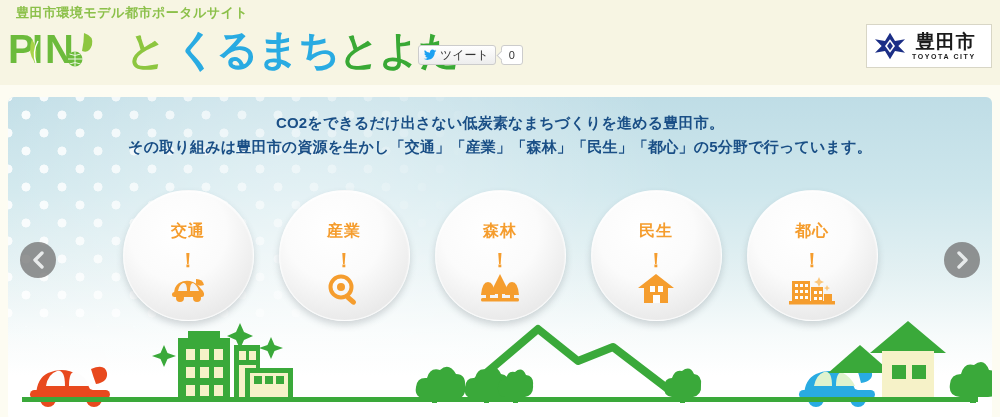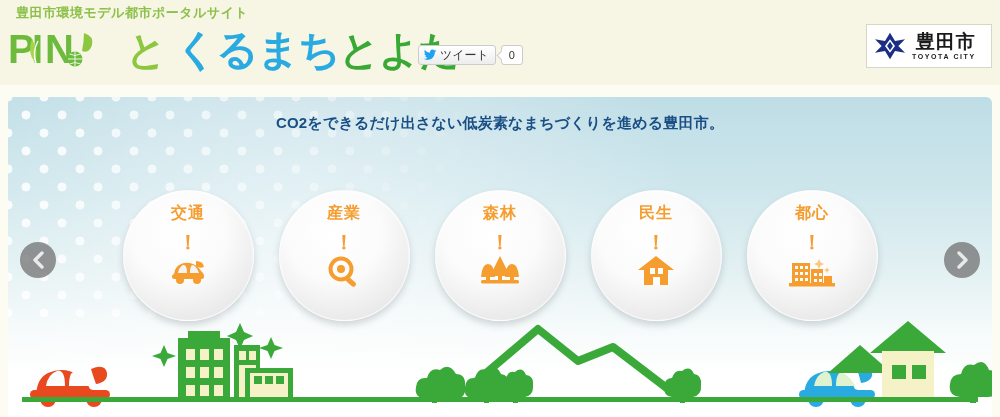--- a/index.html
+++ b/index.html
@@ -103,21 +103,21 @@
   }
   .circle {
     position: relative; width: 131px; height: 131px; border-radius: 50%;
     background: radial-gradient(circle at 42% 32%, #ffffff 0%, #fbfbfb 42%, #e9e9e9 78%, #dedede 100%);
     box-shadow: 0 4px 7px rgba(70,80,90,0.22), inset 0 1px 2px rgba(255,255,255,0.9);
     border: 1px solid rgba(255,255,255,0.7);
     display: flex; flex-direction: column; align-items: center;
     cursor: pointer;
   }
   .circle-label {
-    margin-top: 12px; font-size: 16px; font-weight: bold; color: #f59d2e;
+    margin-top: 30px; font-size: 16px; font-weight: bold; color: #f59d2e;
     letter-spacing: 1px;
   }
   .circle-bang {
     font-size: 20px; font-weight: bold; color: #f59d2e;
     line-height: 1; margin-top: 8px;
   }
   .circle-ico { margin-top: 3px; }
 
   
   .arrow {
@@ -184,20 +184,21 @@
         <div class="citylogo-en">TOYOTA CITY</div>
       </div>
     </div>
   </div>
 
   <div class="banner">
     <div class="dots"></div>
 
     <div class="lead">
       <div>CO2をできるだけ出さない低炭素なまちづくりを進める豊田市。</div>
+      <div>その取り組みは豊田市の資源を生かし「交通」「産業」「森林」「民生」「都心」の5分野で行っています。</div>
     </div>
 
     <div class="circles">
 
       <div class="circle">
         <div class="circle-label">交通</div>
         <div class="circle-bang">！</div>
         <svg class="circle-ico" width="46" height="30" viewBox="0 0 46 30">
           <path d="M9 22 q0 -9 5 -12 q7 -4 14 -1 q5 2 8 7 q3 2 3 6 z" fill="#f59d2e"></path>
           <path d="M31 6 q7 0 8 6 q-5 2 -8 -1 z" fill="#f59d2e"></path>

